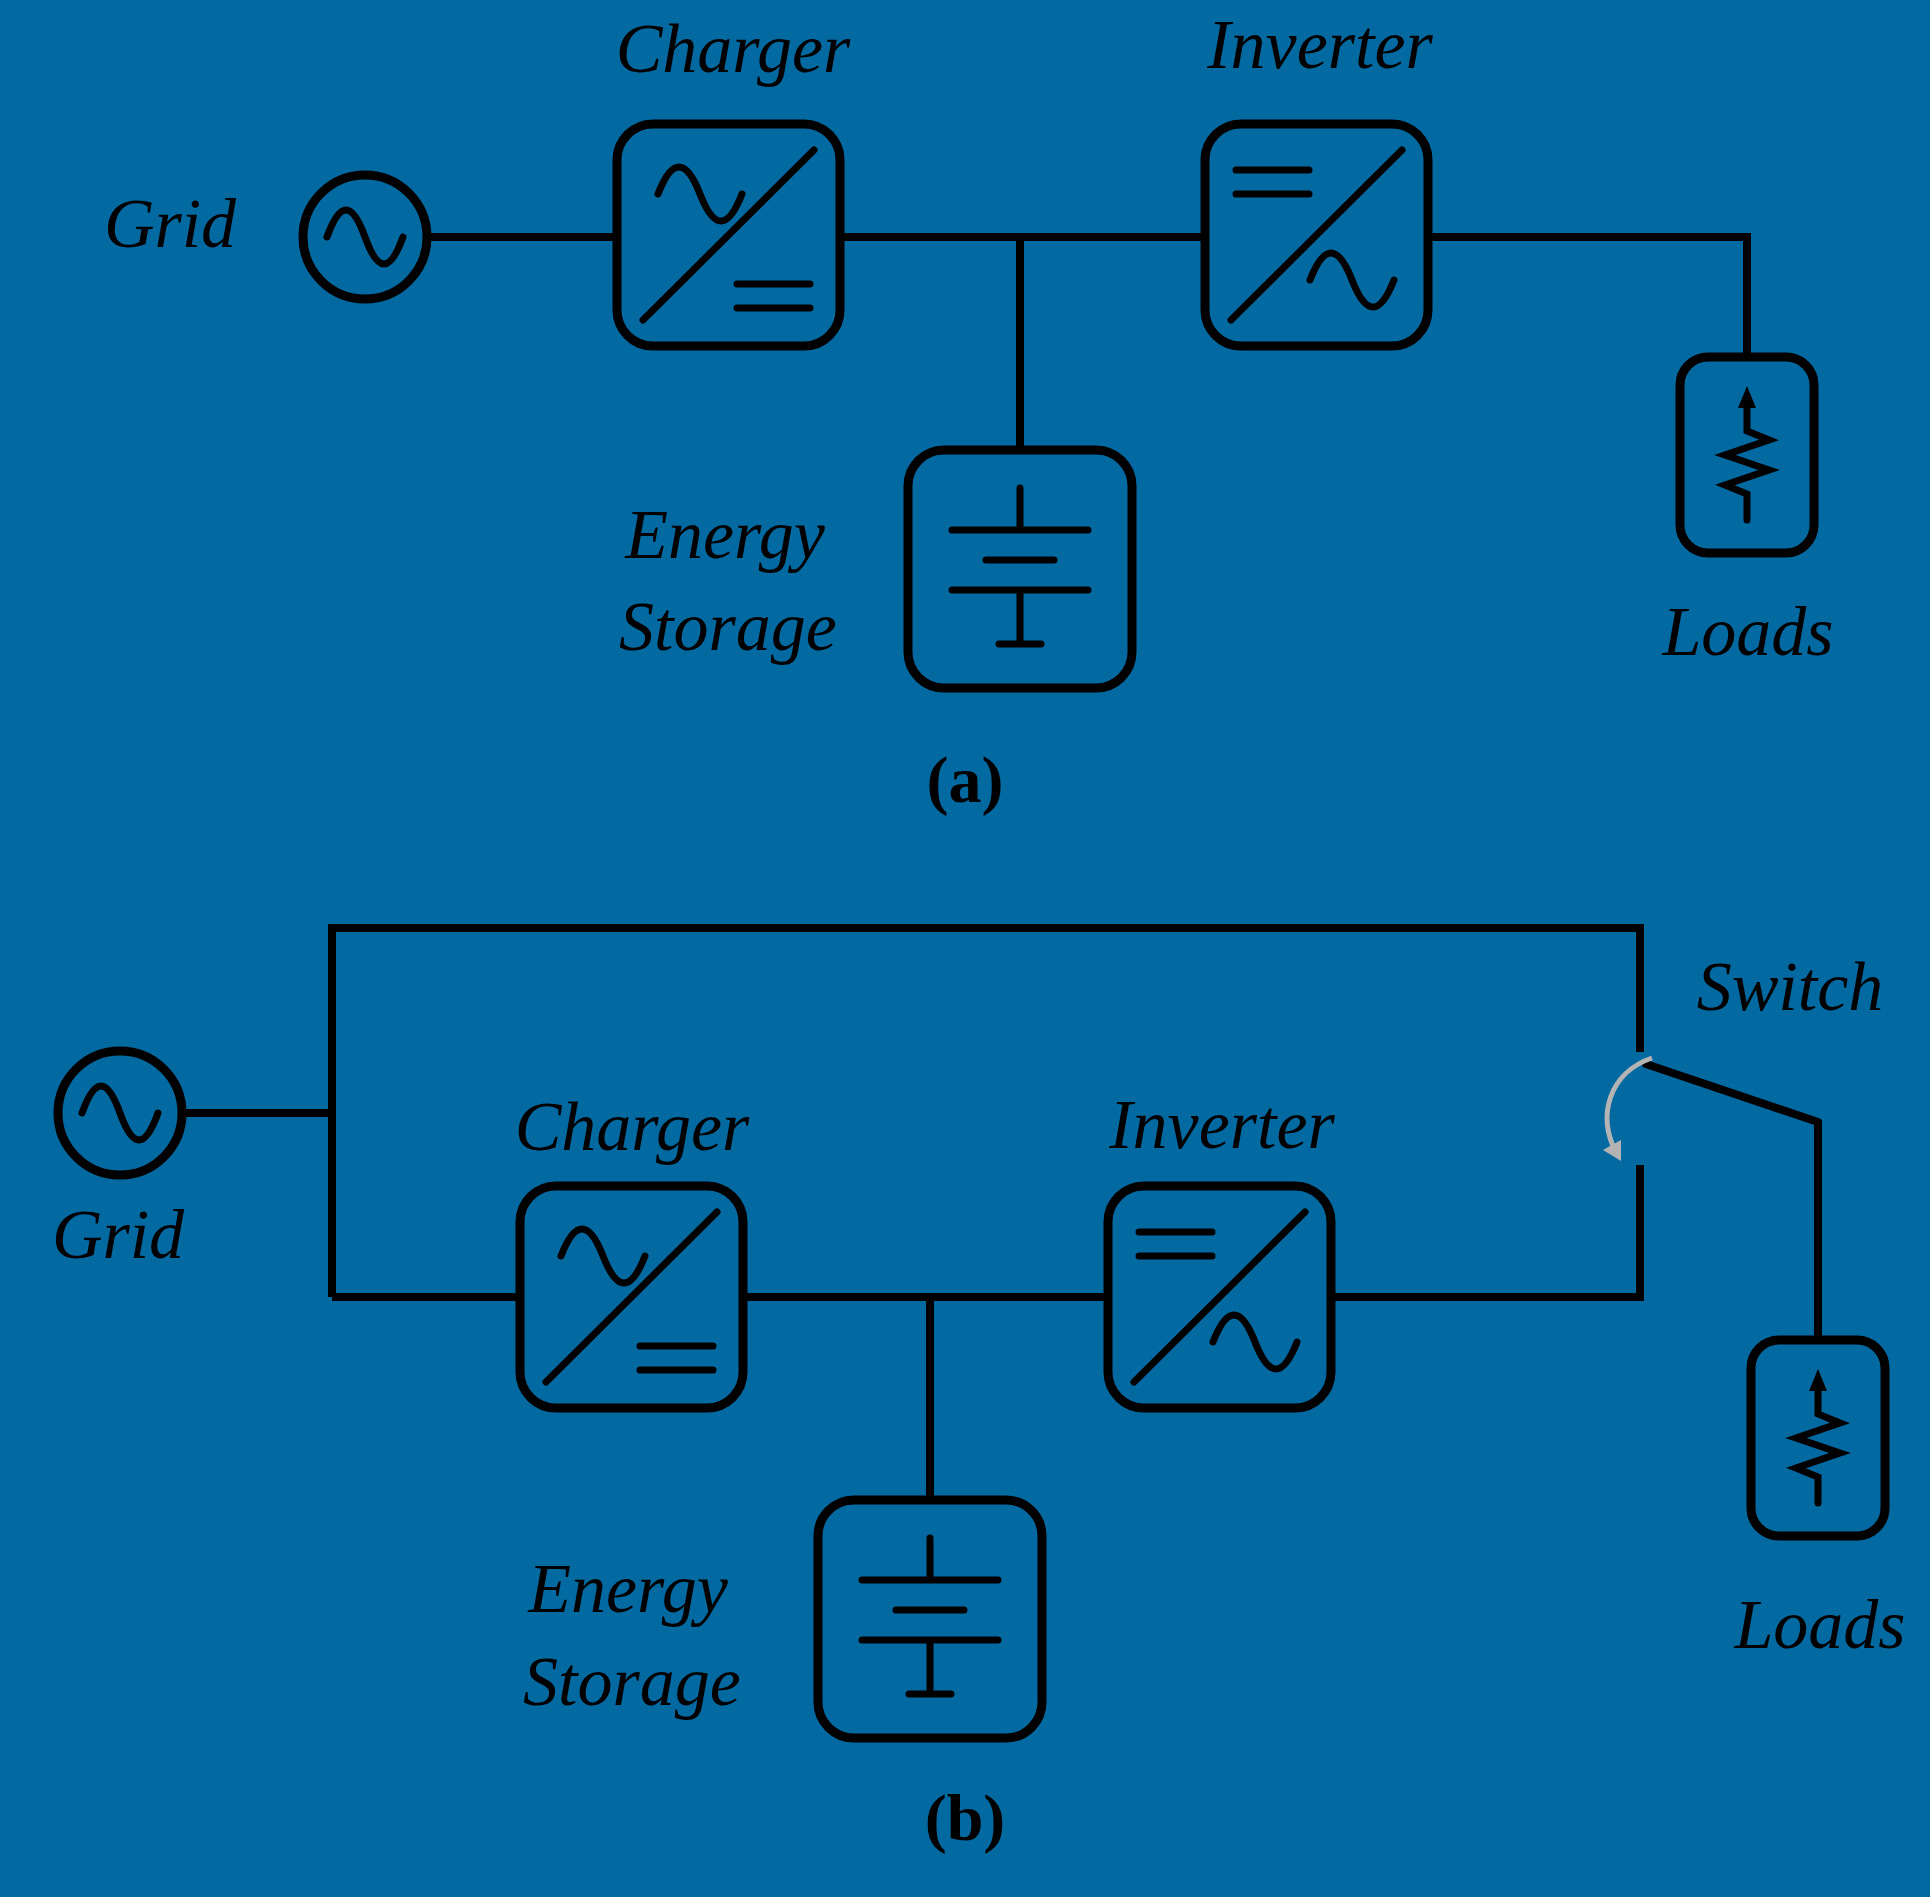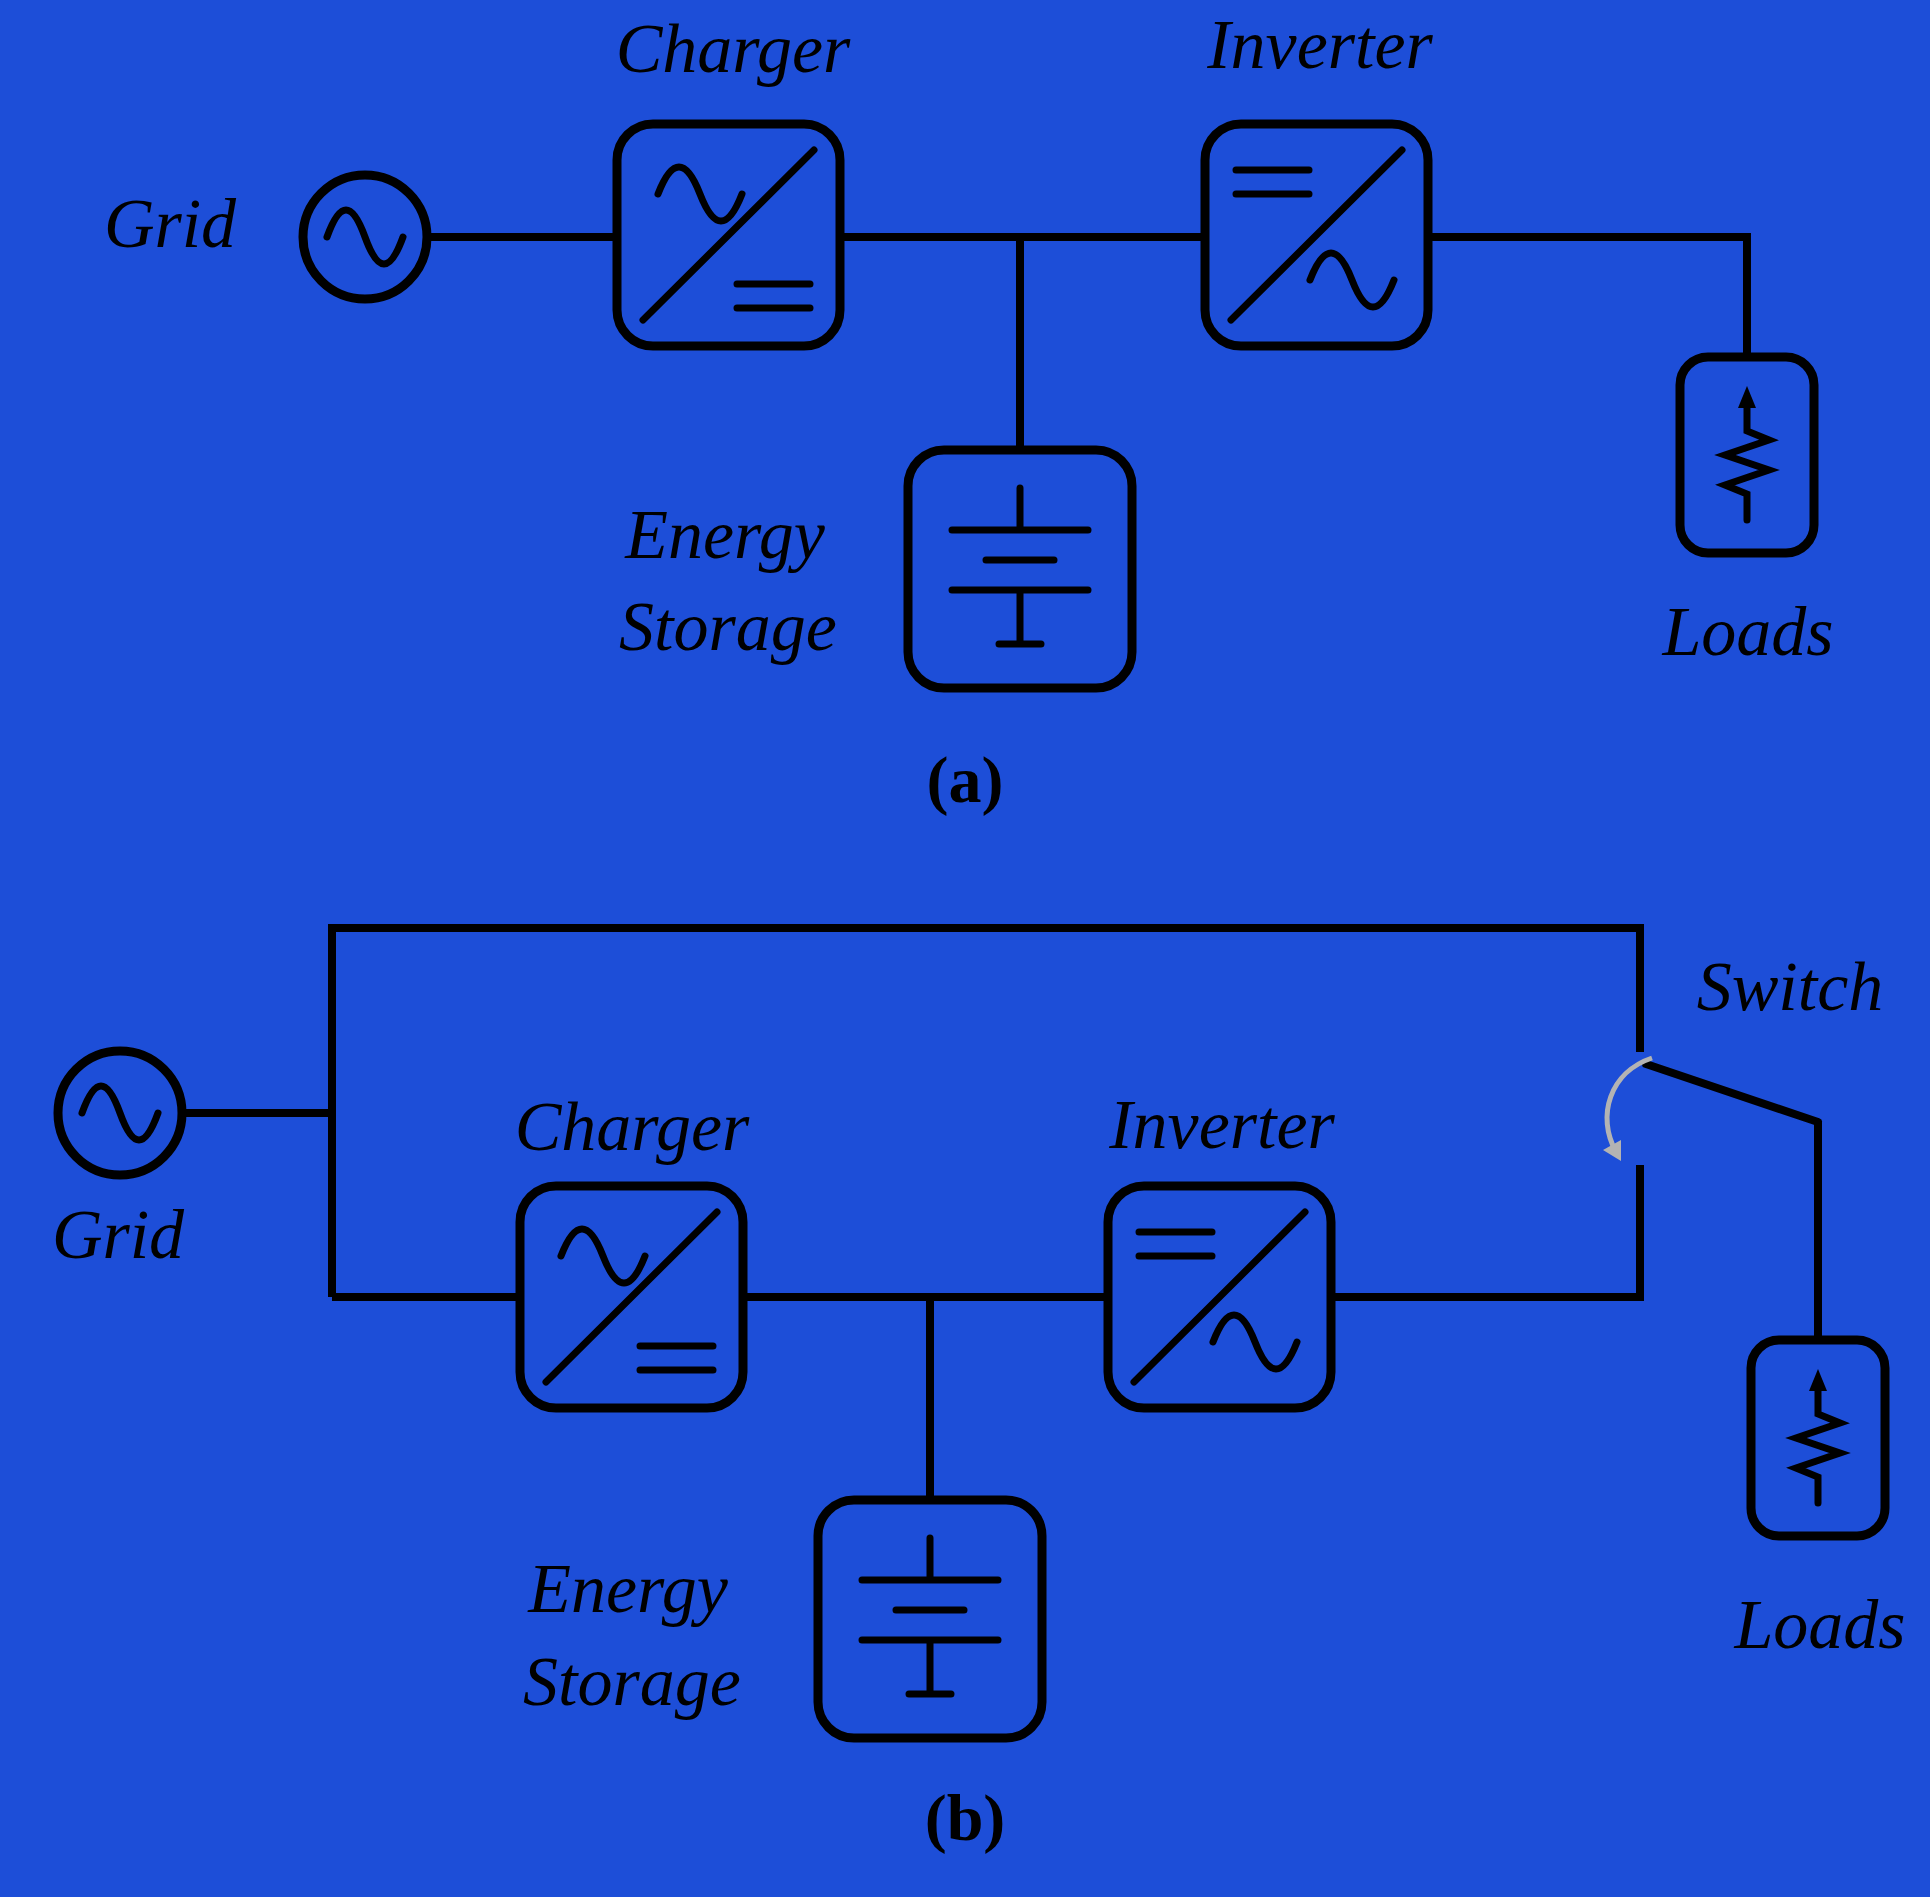--- a/index.html
+++ b/index.html
@@ -1,20 +1,20 @@
 <!DOCTYPE html>
 <html><head>
 <meta charset="utf-8">
 <style>
   html, body { margin: 0; padding: 0; background: #ffffff; }
   .stage {
     position: relative;
     width: 1930px;
     height: 1897px;
-    background: #1d4ed8;
+    background: #0369a1;
     overflow: hidden;
   }
   svg { display: block; }
   .lbl {
     font-family: "Liberation Serif", serif;
     font-style: italic;
     font-size: 70px;
     fill: #000000;
   }
   .cap {

